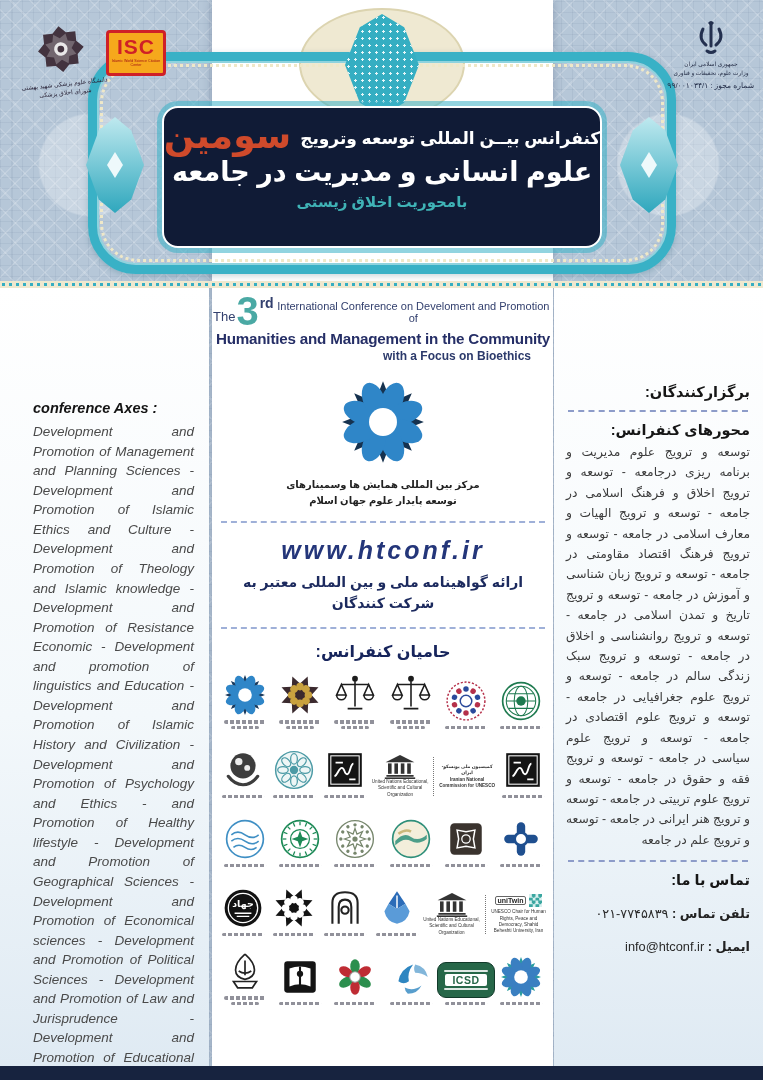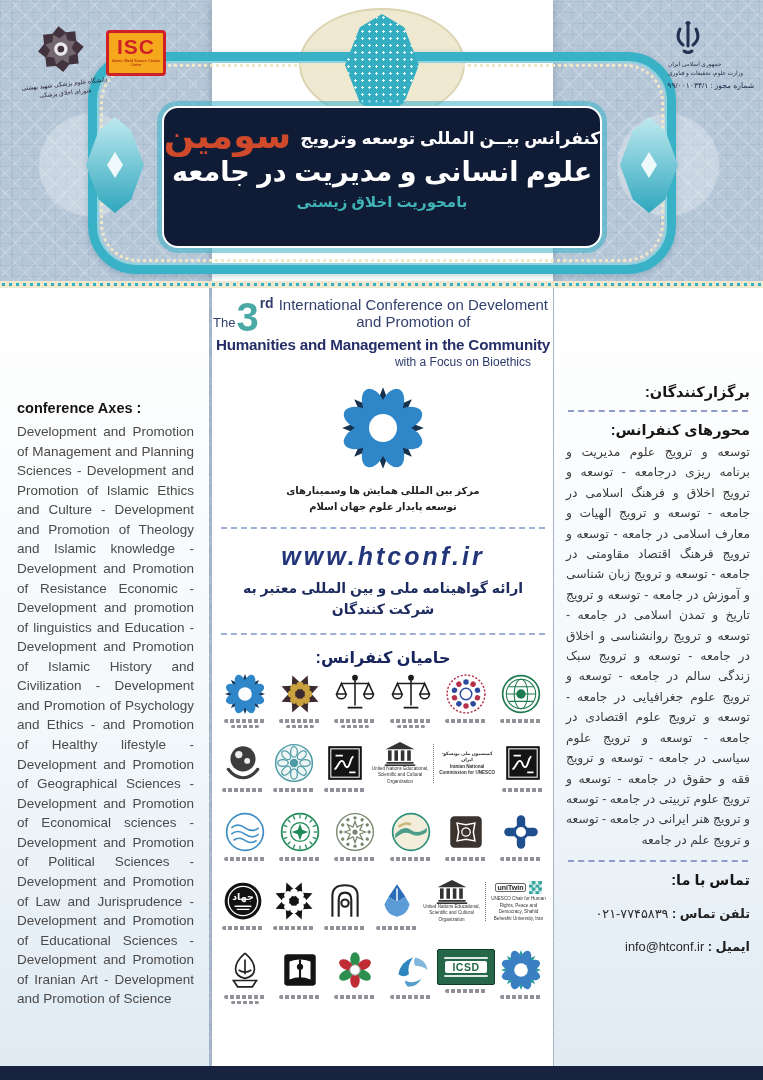--- a/index.html
+++ b/index.html
@@ -44,69 +44,69 @@
   .banner .l1 .rest{font-size:17px;font-weight:bold;color:#ffffff;padding-bottom:5px;}
   .banner .l2{font-size:27px;font-weight:bold;color:#ffffff;margin-top:3px;line-height:1.15;}
   .banner .l3{font-size:15px;font-weight:bold;color:#3fb3b6;margin-top:5px;}
   
   .sbu-block{position:absolute;left:14px;top:22px;width:96px;z-index:6;text-align:center;transform:rotate(-6deg);}
   .sbu-block .cap{font-size:6px;color:#2a2438;line-height:1.5;}
   .isc-block{position:absolute;left:106px;top:30px;width:60px;height:46px;z-index:6;background:#f6a81c;
     border:3px solid #cf2027;border-radius:4px;text-align:center;}
   .isc-block .isc{font-size:21px;font-weight:bold;color:#cf2027;line-height:1.3;letter-spacing:1px;}
   .isc-block .sub{font-size:3.6px;color:#a01015;line-height:1;}
-  .iran-block{position:absolute;left:668px;top:16px;width:86px;z-index:6;text-align:left;}
+  .iran-block{position:absolute;left:668px;top:16px;width:86px;z-index:6;text-align:center;}
   .iran-block .cap{font-size:5.8px;color:#232c45;line-height:1.6;}
   .iran-block .lic{font-size:7.6px;color:#1d2742;margin-top:2px;white-space:nowrap;}
   
   .dot-strip{position:absolute;left:0;top:281px;width:763px;height:7px;z-index:4;background:
     radial-gradient(circle at 3.5px 3.5px,#35aec2 1.5px,transparent 1.8px) 0 0/7px 7px,#efe8cf;}
   
   .col{position:absolute;top:288px;height:778px;z-index:2;background:linear-gradient(180deg,#ffffff 0%,#f3f8fb 55%,#dfeaf3 100%);}
-  .col-left{left:0;width:209px;padding:112px 15px 0 17px;}
+  .col-left{left:0;width:209px;padding:112px 15px 0 33px;font-style:italic;}
   .col-right{left:554px;width:209px;padding:96px 13px 0 12px;}
   .axes-h{font-size:14.5px;font-weight:bold;color:#141414;margin-bottom:6px;}
   .axes-body{font-size:13.5px;color:#4a4a4a;text-align:justify;line-height:1.45;}
   .fa{direction:rtl;}
   .fa-h{font-size:14.5px;font-weight:bold;color:#161616;margin-bottom:4px;}
   .fa-body{font-size:12.3px;color:#3c3c3c;text-align:justify;line-height:1.66;}
   .dash-sep{border:none;border-top:2px dashed #8d9cc9;margin:10px 2px;}
   .contact-line{font-size:12.8px;color:#2a2a2a;margin-top:18px;}
   .contact-line .lbl{font-weight:bold;color:#222;}
   .contact-line .val{direction:ltr;unicode-bidi:bidi-override;display:inline-block;}
   
   .center-content{position:absolute;left:213px;top:296px;width:340px;z-index:2;text-align:center;}
   .t1{display:flex;justify-content:center;align-items:flex-end;color:#33406e;}
   .t1 .the{font-size:13px;padding-bottom:3px;}
   .t1 .num{font-size:40px;font-weight:bold;color:#4aa9a4;line-height:.78;margin:0 1px;}
   .t1 .ord{font-size:14px;font-weight:bold;align-self:flex-start;line-height:1;text-align:center;}
-  .t1 .l1txt{font-size:15px;padding-bottom:3px;}
+  .t1 .l1txt{font-size:11px;padding-bottom:3px;}
   .t2{font-size:15.2px;font-weight:bold;color:#252e66;margin-top:3px;letter-spacing:-.2px;}
-  .t3{font-size:12px;font-weight:normal;color:#2c3a6b;text-align:right;padding-right:22px;margin-top:2px;}
+  .t3{font-size:12px;font-weight:bold;color:#2c3a6b;text-align:right;padding-right:22px;margin-top:2px;}
   .org-logos{display:flex;justify-content:center;gap:34px;margin-top:16px;}
   .org-logo .cap{font-size:10px;font-weight:bold;color:#222;line-height:1.55;margin-top:8px;direction:rtl;}
   .dash-sep-c{border:none;border-top:2px dashed #9fb0d8;margin:13px 8px;}
   .city{font-size:25px;font-weight:bold;color:#c81f25;margin-top:10px;direction:rtl;}
   .site{font-size:25px;font-weight:bold;color:#24367a;letter-spacing:3px;margin-top:4px;font-style:italic;}
   .cert{font-size:14px;font-weight:bold;color:#1c2a5e;line-height:1.5;margin-top:7px;direction:rtl;}
   .sp-h{font-size:16px;font-weight:bold;color:#17255c;margin:4px 0 6px;direction:rtl;}
-  .sp-row{display:flex;justify-content:space-around;align-items:flex-start;margin:0 4px 7px;min-height:62px;}
+  .sp-row{display:flex;justify-content:space-around;align-items:flex-end;margin:0 4px 7px;min-height:62px;}
   .sp-cell{display:flex;flex-direction:column;align-items:center;width:52px;}
   .squig{height:3.5px;width:42px;margin-top:4px;border-radius:2px;opacity:.7;
     background:repeating-linear-gradient(90deg,#62626f 0 4px,transparent 4px 6px);}
   .squig.s2{width:28px;margin-top:2px;}
   .sp-wide{display:flex;align-items:center;width:128px;}
   .sp-col{display:flex;flex-direction:column;align-items:center;}
   .tiny{font-size:4.6px;line-height:1.4;color:#333;text-align:center;width:58px;}
   .tiny.b{font-weight:bold;}
   .vdots{border-left:1px dotted #777;align-self:stretch;margin:2px 4px;}
   .ut-row{display:flex;align-items:center;gap:3px;margin-bottom:2px;}
   .ut-label{font-size:7px;font-weight:bold;color:#222;border:1px solid #666;padding:0 2px;border-radius:2px;}
   .ut-check{width:13px;height:13px;background:repeating-conic-gradient(#3aa6a0 0 25%,#d9f0ef 0 50%) 0 0/6.5px 6.5px;}
-  .icsd{width:58px;height:36px;border-radius:2px;display:flex;flex-direction:column;align-items:center;
+  .icsd{width:58px;height:36px;border-radius:9px;display:flex;flex-direction:column;align-items:center;
     justify-content:center;border:1px solid #123a2a;gap:2px;}
   .icsd-line{width:44px;height:2px;background:rgba(255,255,255,.85);border-radius:1px;}
   .icsd-in{background:#fff;color:#276749;font-weight:bold;font-size:10.5px;padding:0 7px;border-radius:2px;letter-spacing:.5px;}
   .jahad-txt{font-family:"DejaVu Sans",sans-serif;}
   .bottom-bar{position:absolute;left:0;top:1066px;width:763px;height:14px;background:#17233f;z-index:7;}
 </style>
 </head>
 <body>
 
 <div id="poster">

